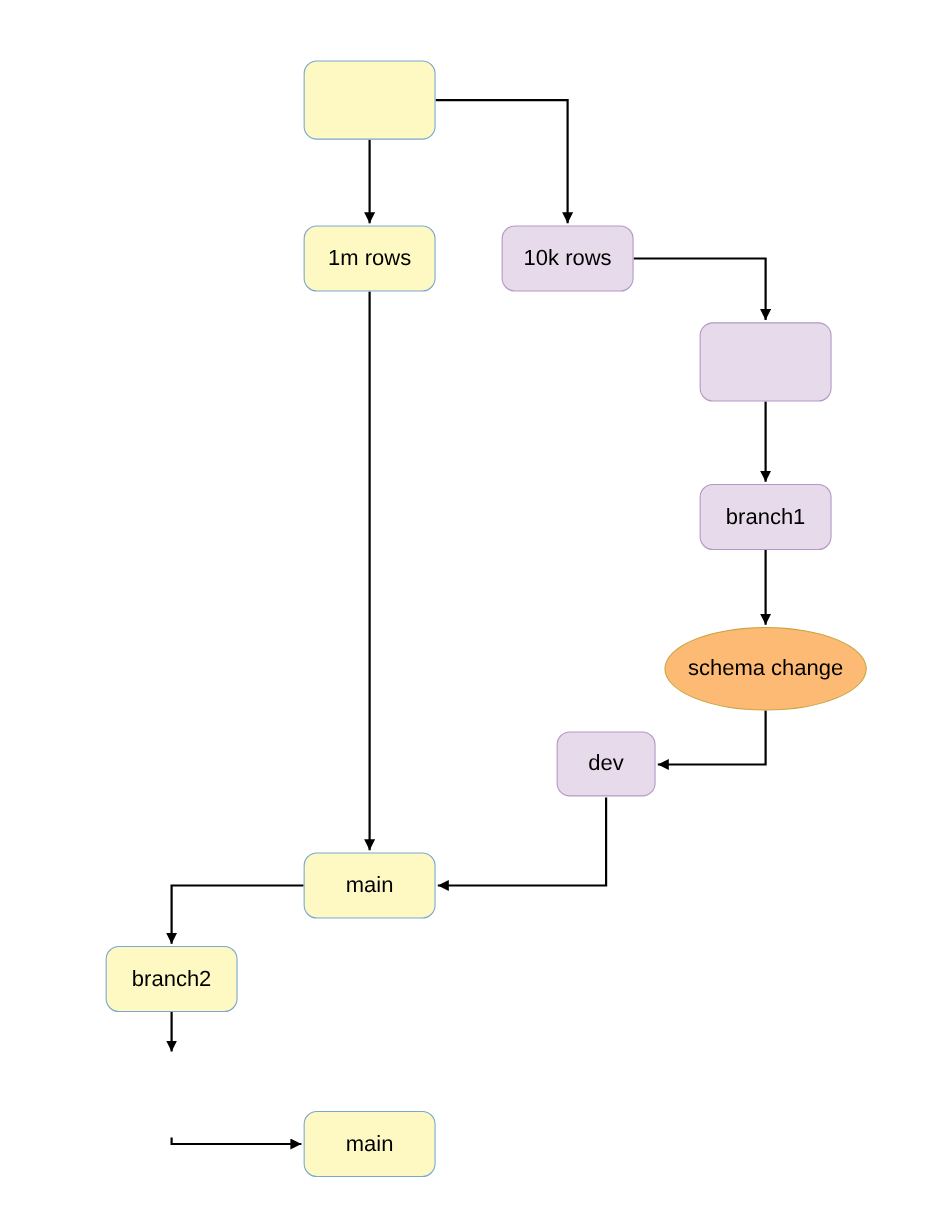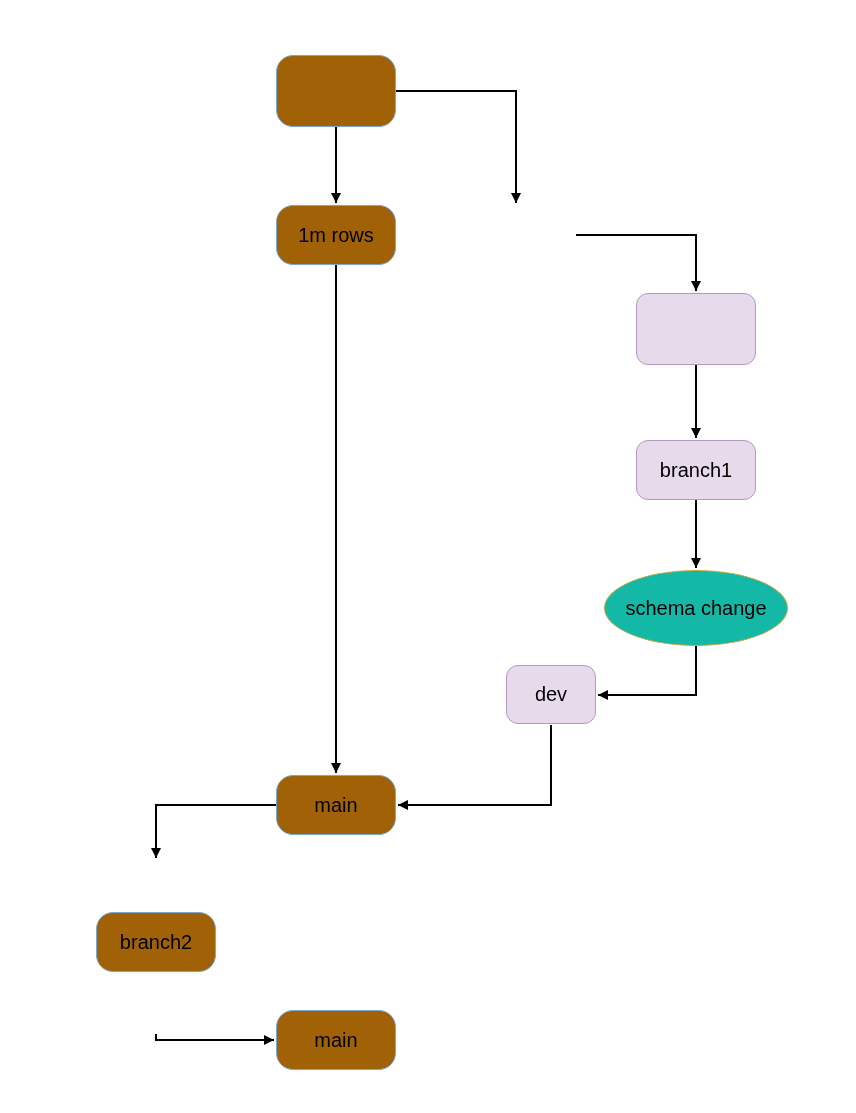--- a/index.html
+++ b/index.html
@@ -23,31 +23,30 @@
     align-items: center;
     justify-content: center;
     font-size: 20px;
     box-sizing: border-box;
   }
   .rect {
     border-radius: 12px;
     border: 1.5px solid;
   }
   .blue {
-    background: #a16207;
+    background: #fef9c3;
     border-color: #7ba7d1;
-    border-radius: 17px;
   }
   .purple {
     background: #e7daeb;
     border-color: #b399c4;
   }
   .ellipse {
     border-radius: 50%;
-    background: #14b8a6;
+    background: #fdba74;
     border: 1.5px solid #c9a642;
   }
   svg.edges {
     position: absolute;
     left: 0;
     top: 0;
     width: 856px;
     height: 1113px;
     pointer-events: none;
   }
@@ -90,20 +89,23 @@
   </svg>
 
   <div class="node rect blue" style="left:276px;top:55px;width:120px;height:72px">
     <span></span>
   </div>
 
   <div class="node rect blue" style="left:276px;top:205px;width:120px;height:60px">
     <span>1m rows</span>
   </div>
 
+  <div class="node rect purple" style="left:456px;top:205px;width:120px;height:60px">
+    <span>10k rows</span>
+  </div>
 
   <div class="node rect purple" style="left:636px;top:293px;width:120px;height:72px">
     <span></span>
   </div>
 
   <div class="node rect purple" style="left:636px;top:440px;width:120px;height:60px">
     <span>branch1</span>
   </div>
 
   <div class="node ellipse" style="left:604px;top:570px;width:184px;height:76px">
@@ -111,21 +113,21 @@
   </div>
 
   <div class="node rect purple" style="left:506px;top:665px;width:90px;height:59px">
     <span>dev</span>
   </div>
 
   <div class="node rect blue" style="left:276px;top:775px;width:120px;height:60px">
     <span>main</span>
   </div>
 
-  <div class="node rect blue" style="left:96px;top:912px;width:120px;height:60px">
+  <div class="node rect blue" style="left:96px;top:860px;width:120px;height:60px">
     <span>branch2</span>
   </div>
 
 
   <div class="node rect blue" style="left:276px;top:1010px;width:120px;height:60px">
     <span>main</span>
   </div>
 
 </div>
 

